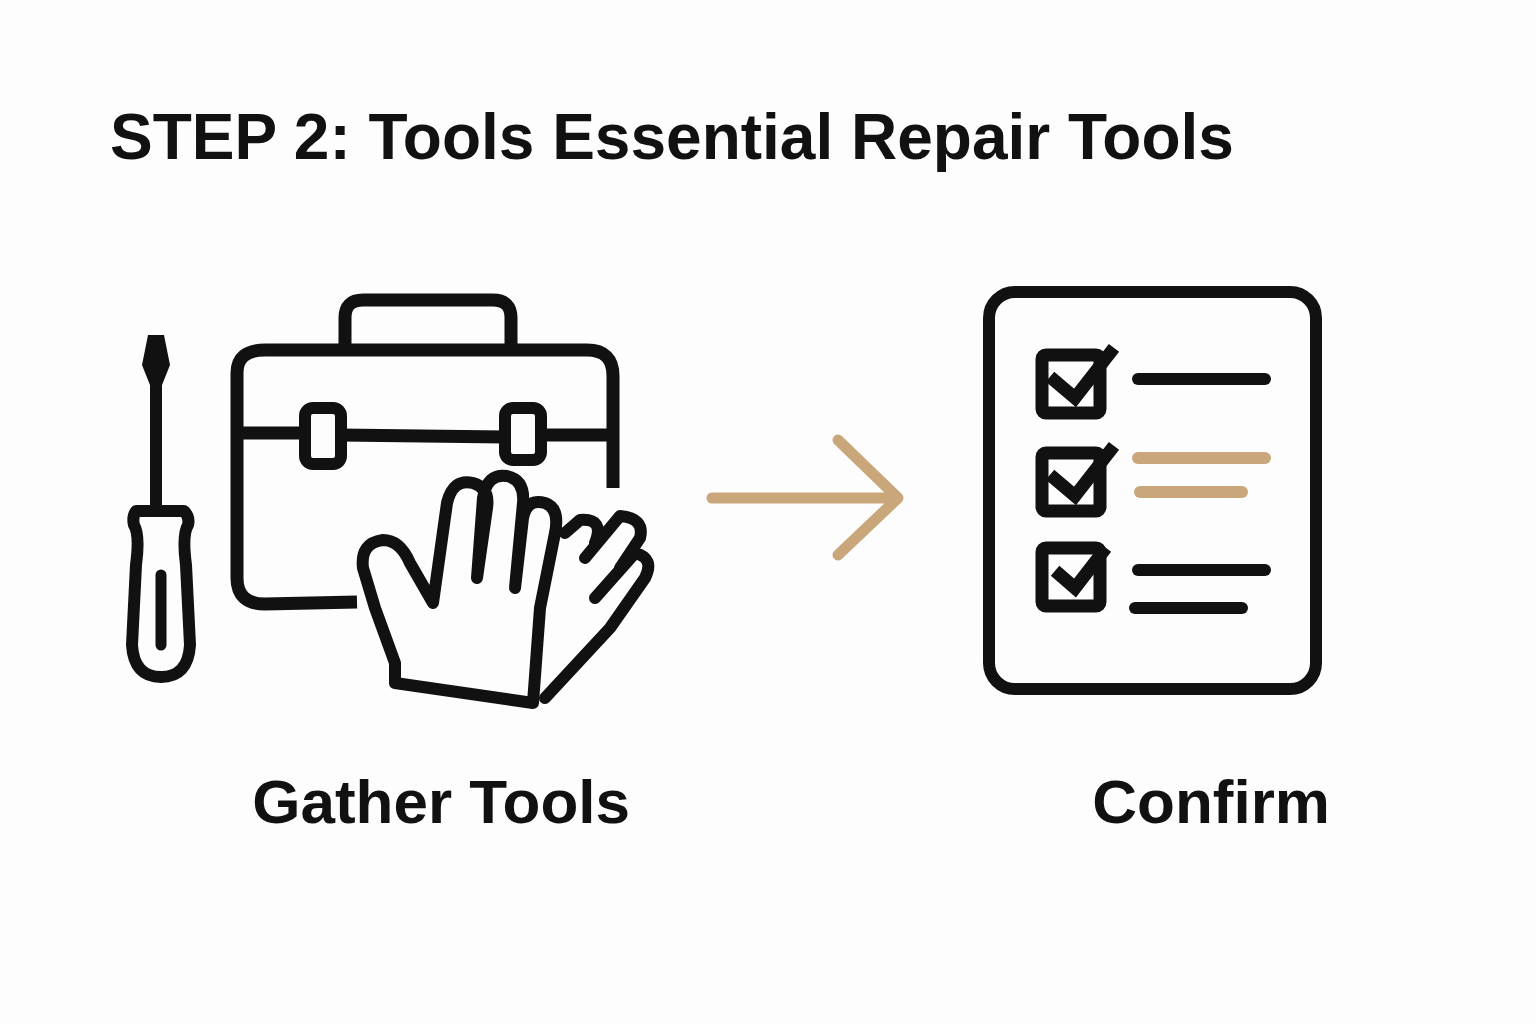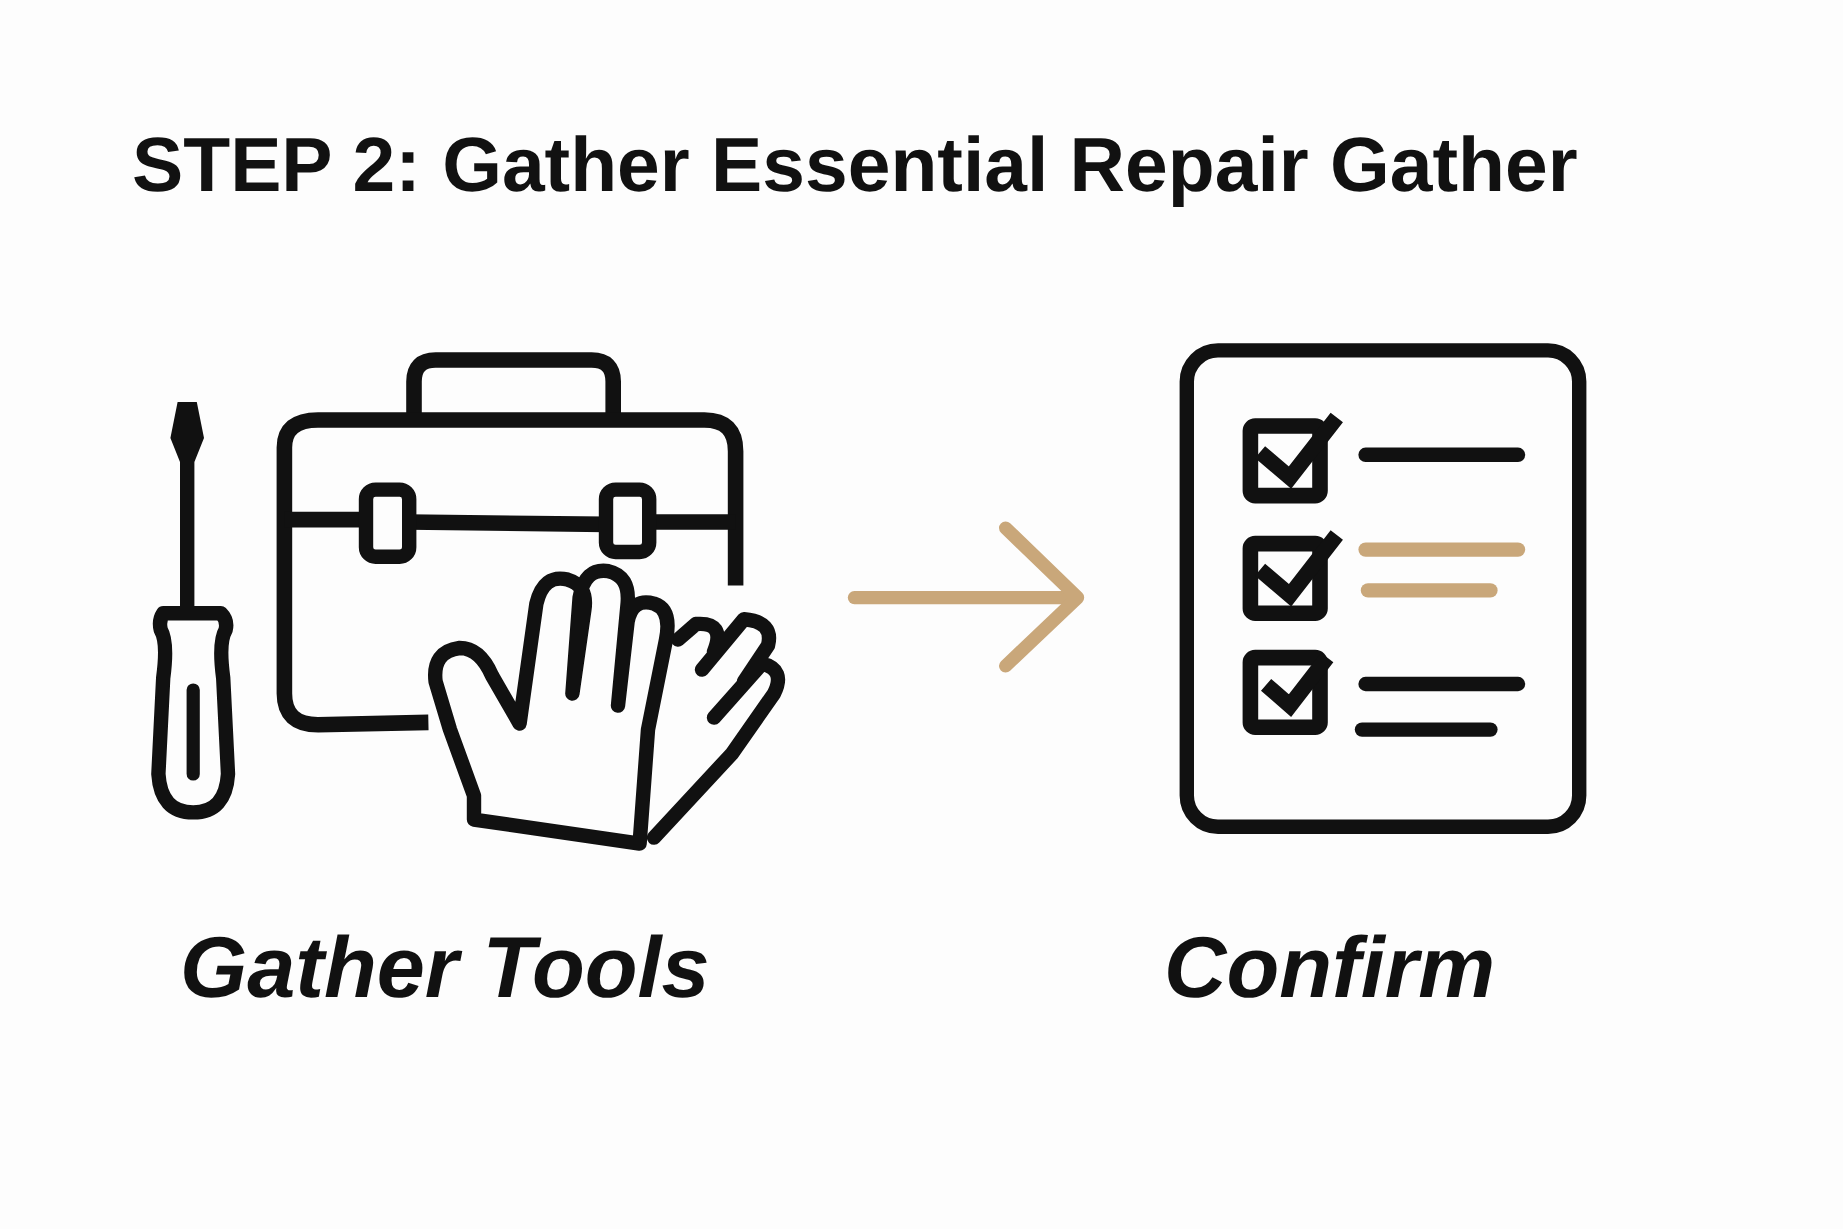--- a/index.html
+++ b/index.html
@@ -6,29 +6,29 @@
   body {
     width: 1536px; height: 1024px; background: #fdfdfd; position: relative; overflow: hidden;
     font-family: "Liberation Sans", sans-serif; color: #111;
   }
   .title {
     position: absolute; left: 110px; top: 100px; font-size: 64px; font-weight: bold;
     letter-spacing: 0px; white-space: nowrap; color: #111;
   }
   .icon { position: absolute; }
   .label {
-    position: absolute; font-size: 72px; font-weight: bold; text-align: left; line-height: 1.18; font-style: italic;
+    position: absolute; font-size: 62px; font-weight: bold; text-align: right; line-height: 1.18;
   }
   #label-left { left: 150px; top: 765px; width: 480px; }
-  #label-right { left: 970px; top: 765px; width: 400px; }
+  #label-right { left: 930px; top: 765px; width: 400px; }
 </style>
 </head>
 <body>
 
-<div class="title">STEP 2: Gather Essential Repair Gather</div>
+<div class="title">STEP 2: Tools Essential Repair Tools</div>
 
 <svg class="icon" style="left:118px;top:325px" width="90" height="370" viewBox="0 0 90 370">
   <path d="M30 10 L46 10 L52 40 L44 60 L44 180 L32 180 L32 60 L24 40 Z" fill="#111"></path>
   <path d="M18 186 L66 186 Q72 192 70 200 Q64 210 68 240 L72 320 Q70 352 43 352 Q16 352 14 320 L18 240 Q22 210 16 200 Q14 192 18 186 Z" fill="none" stroke="#111" stroke-width="12" stroke-linejoin="round"></path>
   <line x1="43" y1="250" x2="43" y2="320" stroke="#111" stroke-width="11" stroke-linecap="round"></line>
 </svg>
 
 <svg class="icon" style="left:225px;top:288px" width="405" height="340" viewBox="0 0 405 340">
   <path d="M120 62 L120 30 Q120 12 138 12 L268 12 Q286 12 286 30 L286 62" fill="none" stroke="#111" stroke-width="13"></path>
   <path d="M132 314 L40 316 Q12 316 12 290 L12 85 Q12 62 40 62 L362 62 Q388 62 388 88 L388 200" fill="none" stroke="#111" stroke-width="13"></path>

